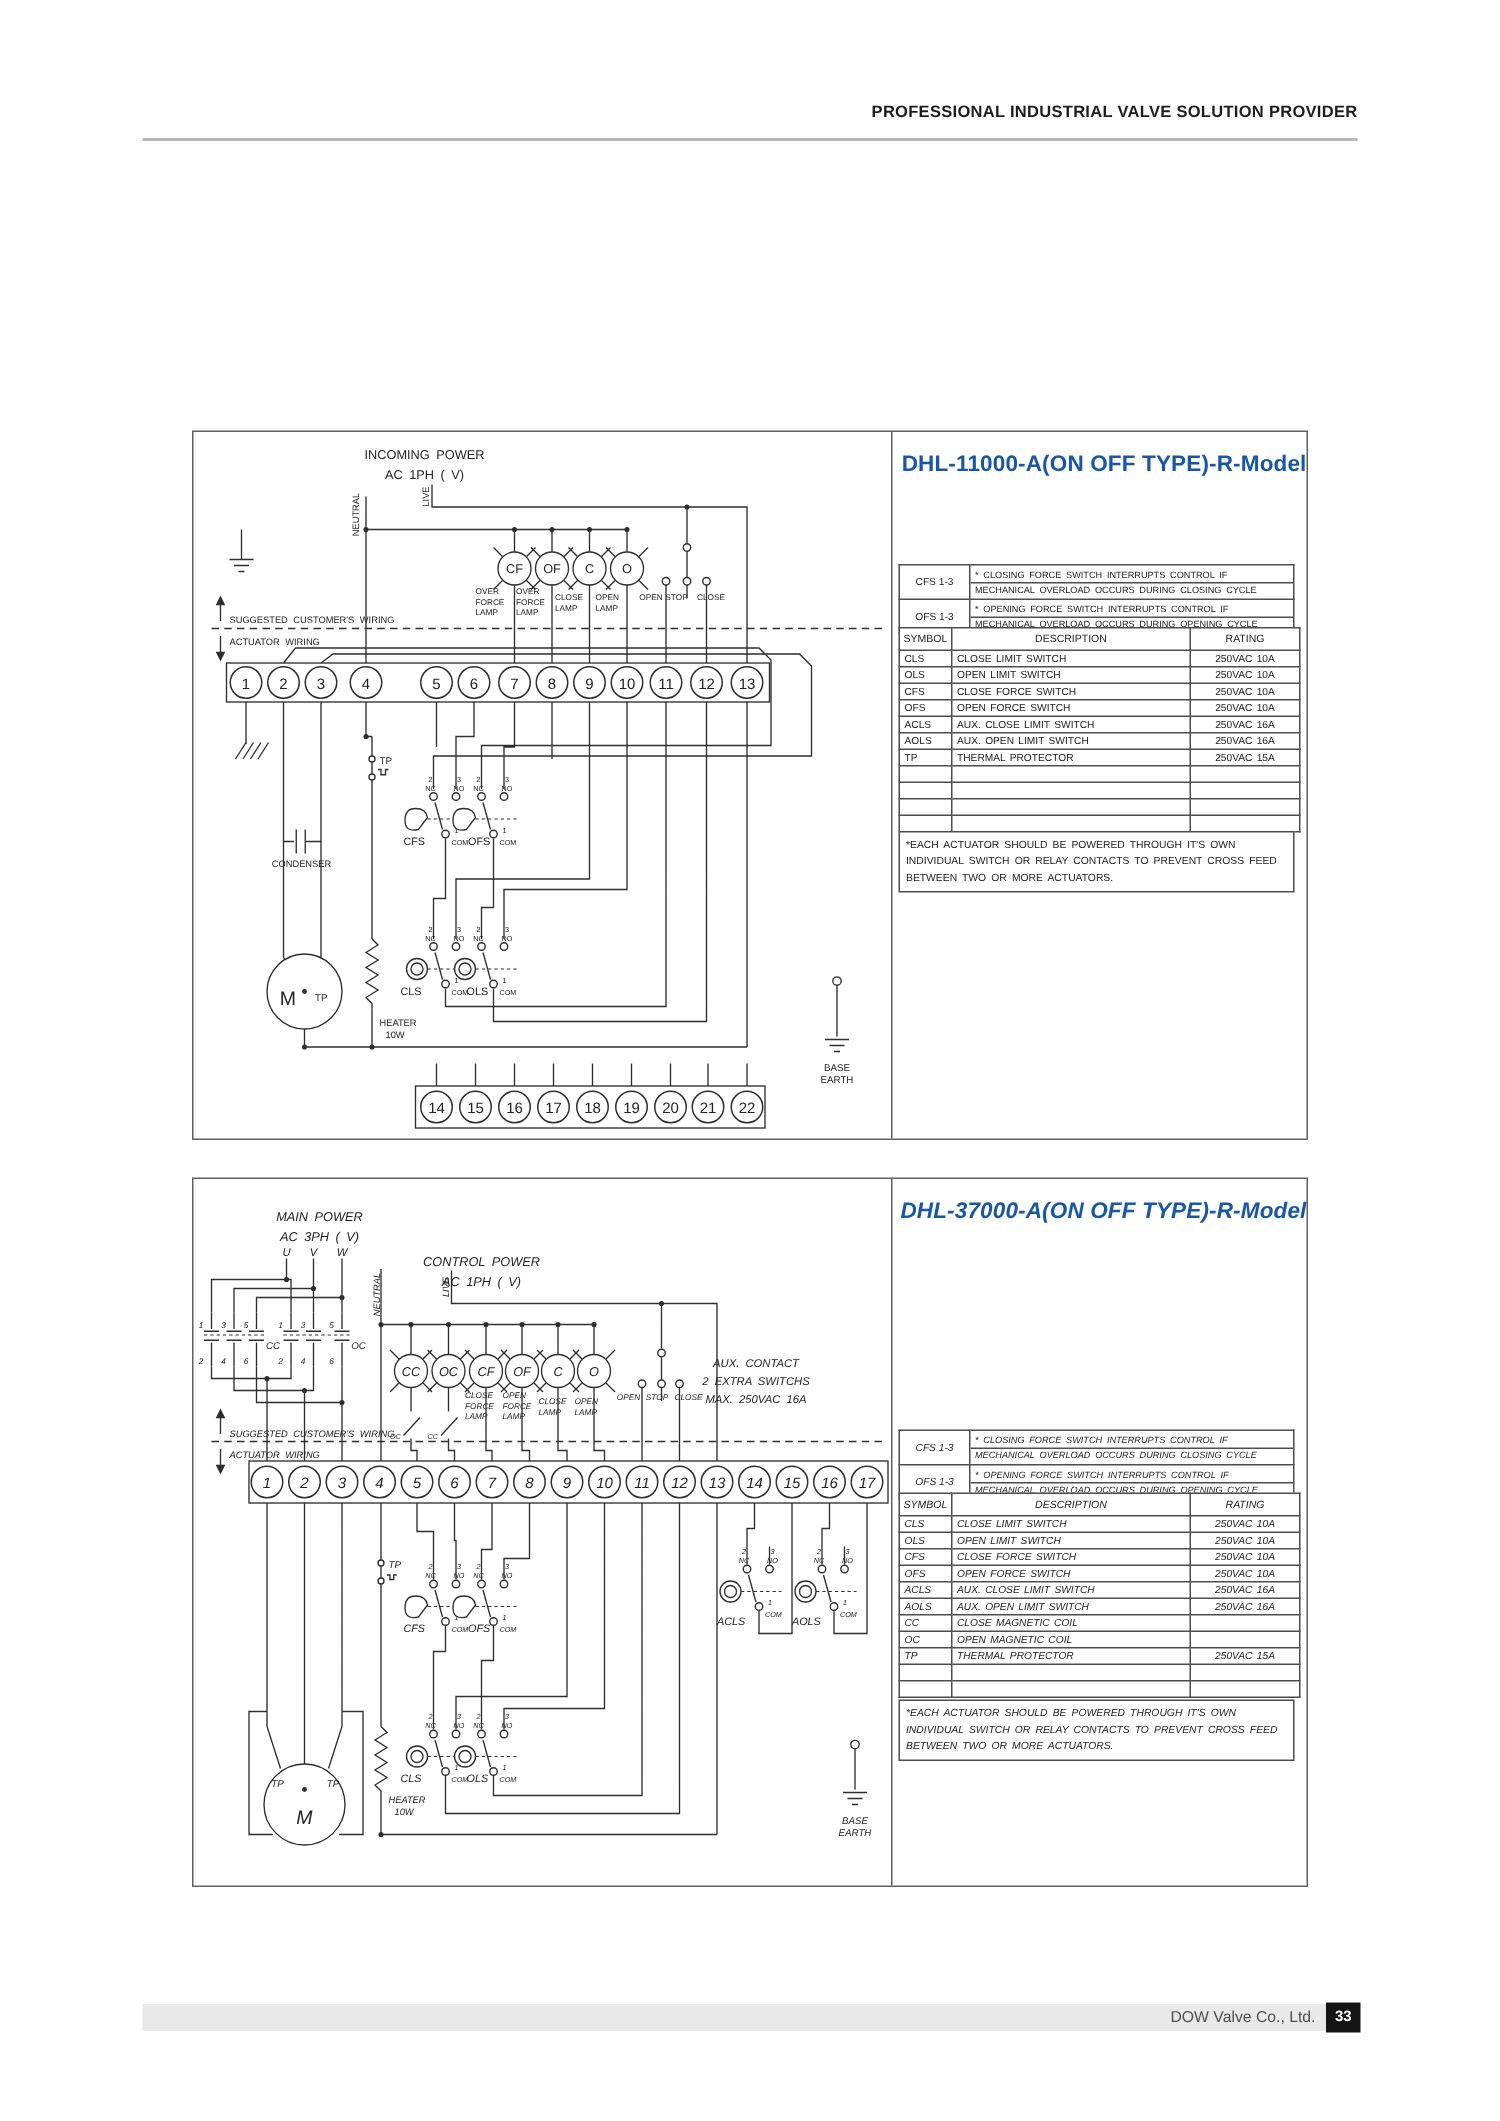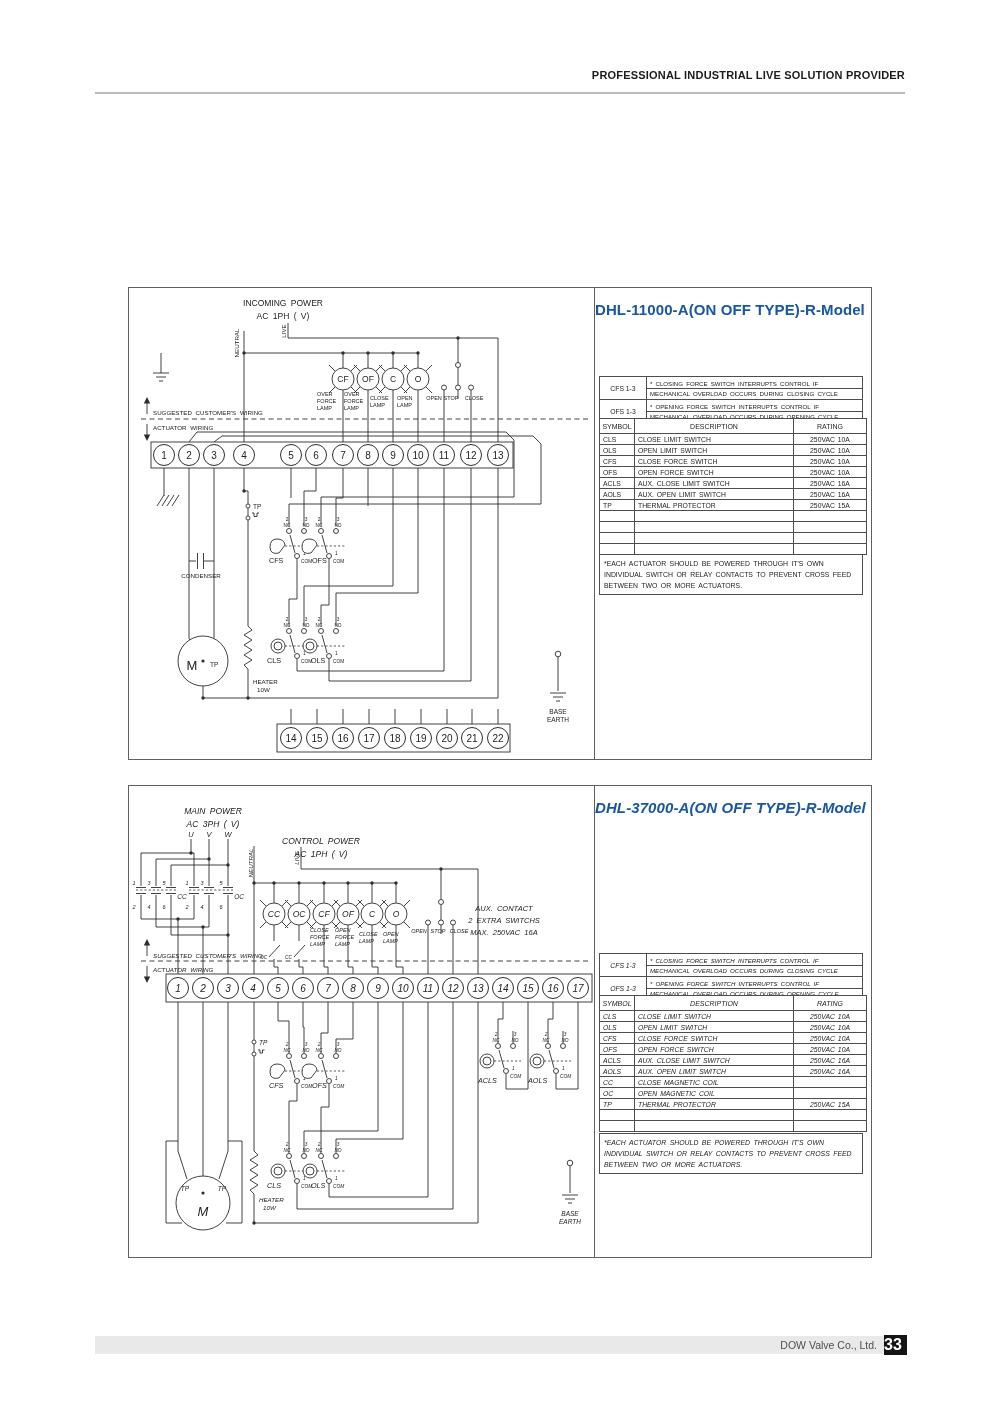--- a/index.html
+++ b/index.html
@@ -3,53 +3,53 @@
 <meta charset="utf-8">
 <style>
   html,body{margin:0;padding:0;background:#fff;}
   body{width:1000px;height:1414px;position:relative;font-family:"Liberation Sans",sans-serif;}
   .hdr{position:absolute;top:69px;left:95px;width:810px;text-align:right;font-size:11px;font-weight:bold;color:#1c1c1c;letter-spacing:.2px;}
   .hdrline{position:absolute;top:92px;left:95px;width:810px;border-top:2px solid #b9b9b9;}
   .box{position:absolute;left:128px;width:744px;height:473px;border:1px solid #606060;box-sizing:border-box;background:#fff;}
   #box1{top:287px;} #box2{top:785px;font-style:italic;}
   .dsvg{position:absolute;left:0;top:0;}
   .rpanel{position:absolute;left:465px;top:0;width:277px;height:100%;border-left:1px solid #606060;box-sizing:border-box;}
-  .ptitle{position:absolute;top:13px;left:0;width:100%;text-align:left;font-size:15px;font-weight:bold;color:#1856a8;letter-spacing:.1px;}
+  .ptitle{position:absolute;top:13px;left:0;width:100%;text-align:right;font-size:15px;font-weight:bold;color:#1856a8;letter-spacing:.1px;}
   .ntab,.stab{border-collapse:collapse;table-layout:fixed;width:264px;position:absolute;left:4px;background:#fff;}
   .ntab td,.stab td,.stab th{border:1px solid #4d4d4d;color:#222;overflow:hidden;white-space:nowrap;}
   .ntab .lab{width:44px;font-size:6.8px;text-align:center;}
   .ntab .txt{font-size:6.1px;padding:0;word-spacing:1.5px;}
   .ntab .txt div{padding:1px 3px;}
   .ntab .l1{border-bottom:1px solid #4d4d4d;}
   .ntab td{height:20px;}
   .stab th{font-size:7px;font-weight:normal;height:12px;word-spacing:1px;}
   .stab td{font-size:6.8px;height:10px;padding:0 3px;word-spacing:1px;}
   .stab .c-sym{width:32px;} .stab .c-desc{width:156px;} .stab .c-rat{width:70px;text-align:center;}
   .stab td.c-rat{text-align:center;}
   .fnote{position:absolute;left:4px;width:254px;border:1px solid #4d4d4d;font-size:6.9px;line-height:1.6;padding:3px 4px;color:#222;word-spacing:1.5px;background:#fff;}
   .footbar{position:absolute;left:95px;top:1336px;width:790px;height:18px;background:#e9e9e9;}
   .footbar span{display:block;text-align:right;line-height:18px;font-size:10.5px;color:#4f4f4f;padding-right:8px;}
-  .pagebox{position:absolute;left:884px;top:1335px;width:23px;height:20px;background:#141414;color:#fff;font-size:16px;font-weight:bold;text-align:left;line-height:20px;}
+  .pagebox{position:absolute;left:884px;top:1335px;width:23px;height:20px;background:#141414;color:#fff;font-size:10px;font-weight:bold;text-align:center;line-height:20px;}
   
   svg text{font-family:"Liberation Sans",sans-serif;fill:#222;word-spacing:2px;}
   .w{stroke:#2e2e2e;stroke-width:.9;fill:none;}
   .wd{stroke:#2e2e2e;stroke-width:.9;fill:none;stroke-dasharray:5 3.5;}
   .wt{stroke:#2e2e2e;stroke-width:.8;fill:none;stroke-dasharray:2.2 2;}
   .tc{fill:#fff;stroke:#2e2e2e;stroke-width:1;}
   .sc{fill:#fff;stroke:#2e2e2e;stroke-width:.9;}
   .dot{fill:#2e2e2e;stroke:none;}
   .ah{fill:#2e2e2e;stroke:none;}
   .t4{font-size:4.8px;} .t5{font-size:5.5px;} .t6{font-size:6.2px;} .t65{font-size:6.5px;}
   .t7{font-size:7.2px;} .t75{font-size:7.5px;} .t8{font-size:8.5px;} .t10{font-size:10px;} .t13{font-size:13px;}
   .mid{text-anchor:middle;}
 </style>
 </head>
 <body>
 
-<div class="hdr">PROFESSIONAL INDUSTRIAL LIVE SOLUTION PROVIDER</div>
+<div class="hdr">PROFESSIONAL INDUSTRIAL VALVE SOLUTION PROVIDER</div>
 <div class="hdrline"></div>
 
 <div class="box" id="box1">
   <svg class="dsvg" width="466" height="471" viewBox="128 287 466 471">
     <g>
       <path class="w" d="M287 322 V337 H497 V441 M457 337 V362 M457 367 V384 M457 389 V398 M443 389 V441 M470 389 V441 M243 330 V441 M243 352 H417 M342 352 V367 M342 389 V441 M367 352 V367 M367 389 V441 M392 352 V367 M392 389 V441 M417 352 V367 M417 389 V441 M160 352 V372 M163 467 V495 M188 467 V637 M213 467 V637 M188 560 H195 M203 560 H213 M243 467 V490 H247 M247 490 V503 M247 507 V515 M247 519 V625 M247 672 V697 M202 662 V684 M202 684 V697 M202 697 H497 M497 467 V697 M188 441 L196 431 H505 L513 439 V496 H320 V525 M213 441 L221 435 H532 L540 443 V503 H288 V525 M315 467 V490 H303 V525 M342 467 V497 H335 V525 M392 467 V585 H303 V625 M417 467 V592 H335 V625 M290 467 V497 M367 467 V505 M296 558 V598 H288 V625 M328 558 V604 H320 V625 M296 658 V670 H443 V467 M328 658 V680 H470 V467 M557 656 V690 M290 708 V723 M316 708 V723 M342 708 V723 M368 708 V723 M394 708 V723 M420 708 V723 M446 708 V723 M471 708 V723 M497 708 V723 M146 400 V413 M146 423 V436"></path>
       <path class="w" d="M156 505 L163 494 M161 505 L168 494 M166 505 L173 494 M171 505 L178 494 M152 372 H168 M155 376 H165 M158 380 H162 M549 692 H565 M552 696 H562 M555 700 H559 M196.5 552 V568 M202.5 552 V568 M247 625 l4 4 l-8 5 l8 5 l-8 5 l8 5 l-8 5 l8 5 l-8 5 l4 4 V672 M188 637 L196 656 M213 637 L207 656 M202 645 V658 M251 512 h2 v3.5 h3 v-3.5 h2 M204 669 h2 v3.5 h3 v-3.5 h2 M294 552 L289 534 M326 552 L321 534 M294 652 L289 634 M326 652 L321 634"></path>
       <path class="wd" d="M140 418 H588"></path>
       <path class="wt" d="M284 545 H312 M316 545 H344 M284 645 H312 M316 645 H344"></path>
       <path class="ah" d="M146 396 l-3.2 6.5 h6.4 z M146 440 l-3.2 -6.5 h6.4 z"></path>

